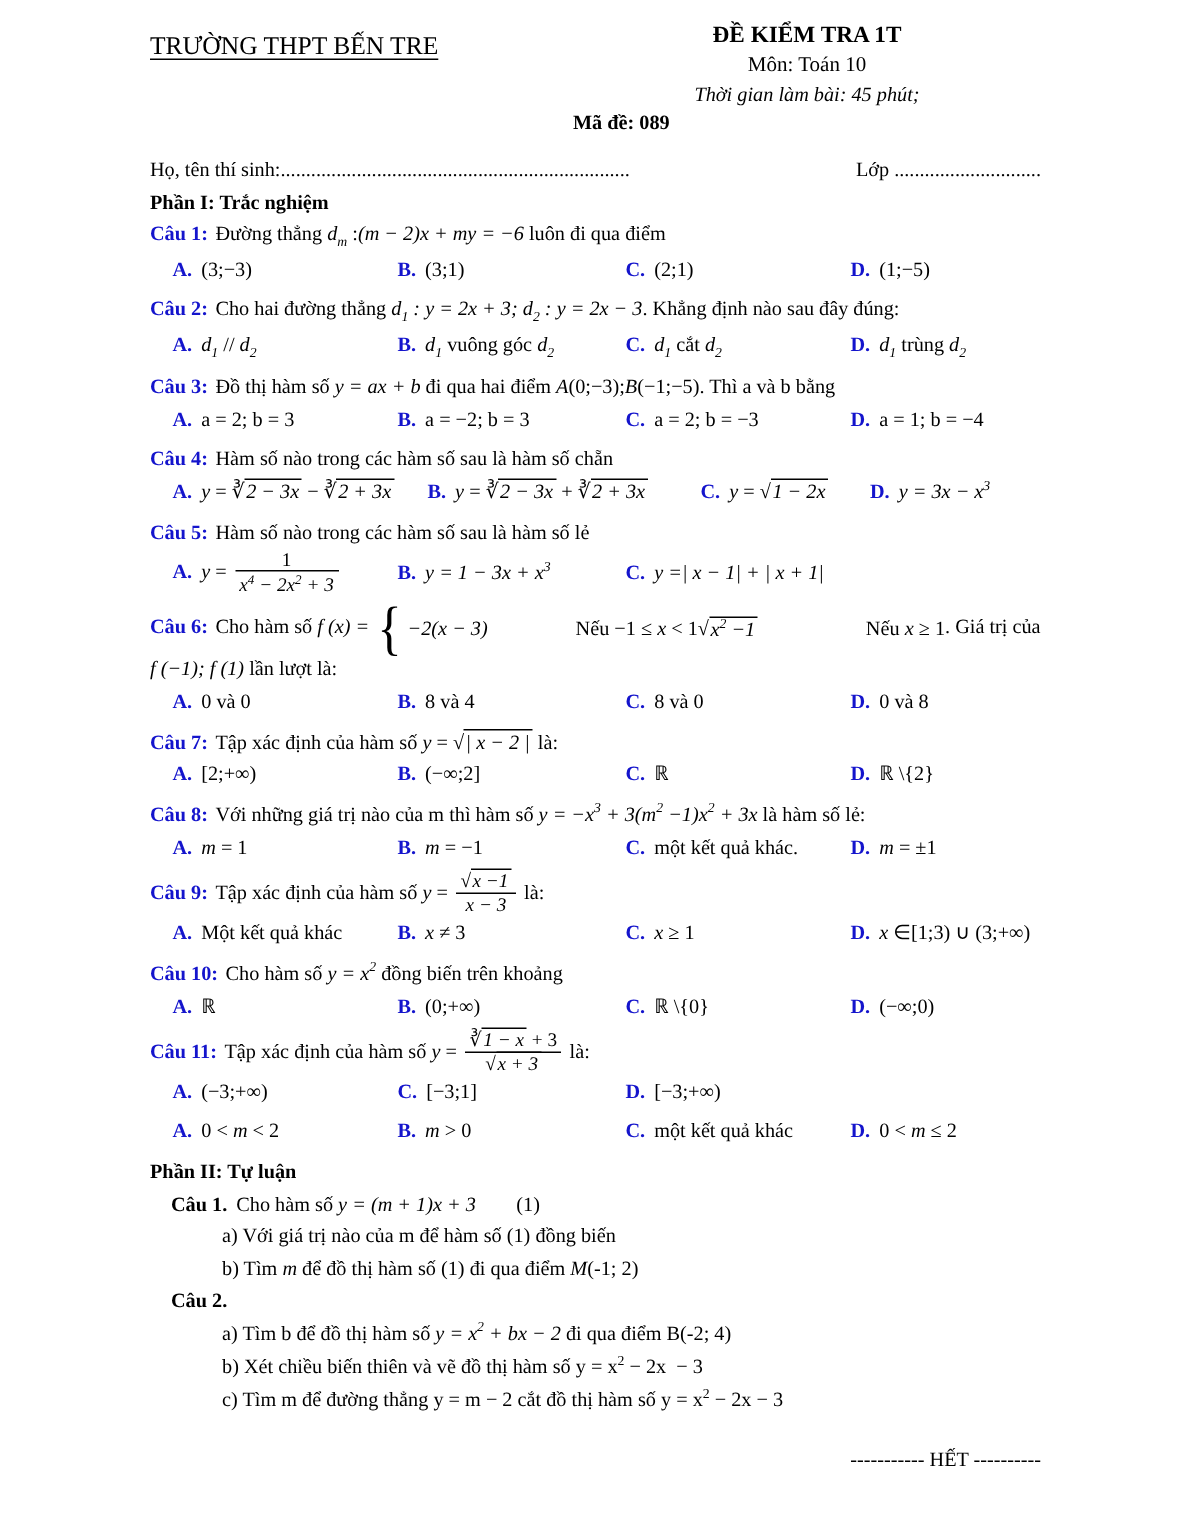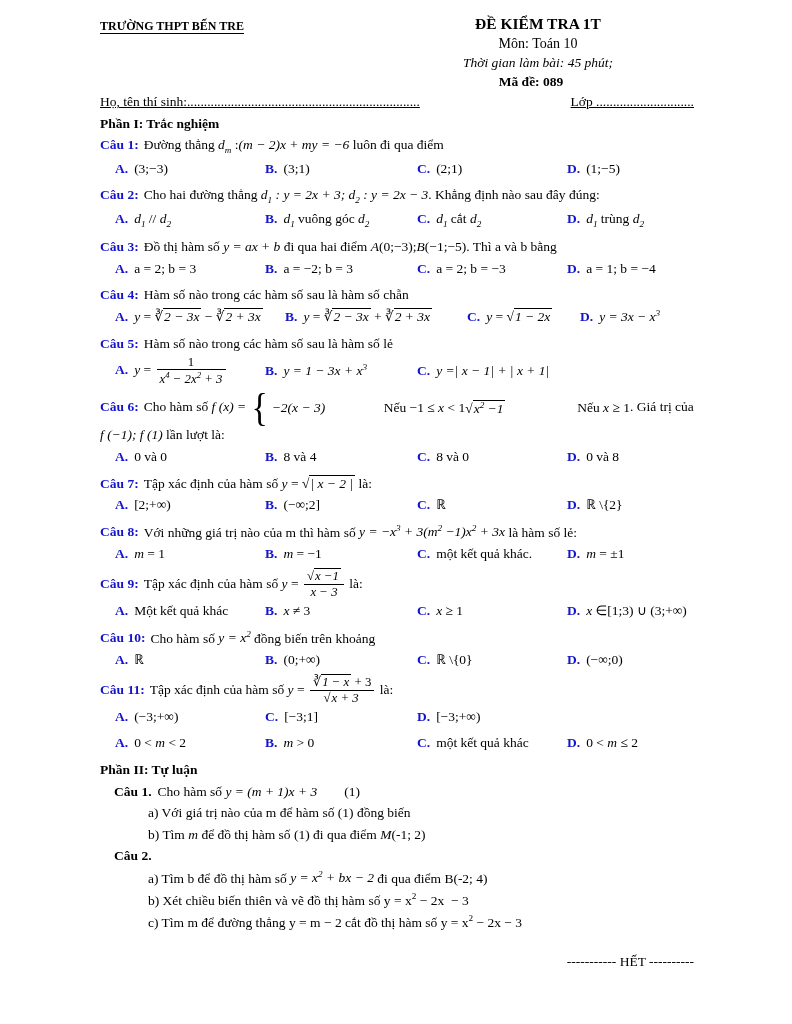--- a/index.html
+++ b/index.html
@@ -6,28 +6,28 @@
   html,body { background:#fff; }
   body {
     width:792px; height:1024px; overflow:hidden;
     font-family:"Liberation Serif", serif;
     font-size:13.5px; color:#000; line-height:1.6;
   }
   .page { padding:14px 98px 0 100px; }
 
   
   .header { display:flex; justify-content:space-between; }
-  .school { font-weight:bold; font-size:12px; text-decoration:underline; text-underline-offset:3px; padding-top:3px; white-space:nowrap; }
+  .school { font-weight:normal; font-size:17px; text-decoration:underline; text-underline-offset:3px; padding-top:3px; white-space:nowrap; }
   .head-right { width:312px; text-align:center; line-height:1.35; }
   .exam-title { font-weight:bold; font-size:15.5px; }
   .subject { font-weight:normal; font-size:14px; }
   .duration { font-style:italic; font-size:13.5px; }
-  .exam-code { font-weight:bold; text-align:center; padding-right:14px; margin-top:1px; }
-
-  .student-line { display:flex; justify-content:space-between; margin-top:0;text-decoration:underline; }
+  .exam-code { font-weight:bold; text-align:left; padding-right:14px; margin-top:1px; }
+
+  .student-line { display:flex; justify-content:space-between; margin-top:11px; }
   .part-title { font-weight:bold; }
 
   
   .question { margin-bottom:5px; }
   .q-label { color:var(--accent,#1414cc); font-weight:bold; margin-right:5px; }
   .options { display:grid; grid-template-columns:150px 152px 150px auto; padding-left:15px; align-items:center; }
   .options.wide { grid-template-columns:170px 182px 113px auto; }
   .opt { white-space:nowrap; }
   .opt-letter { color:var(--accent,#1414cc); font-weight:bold; margin-right:6px; }
 

